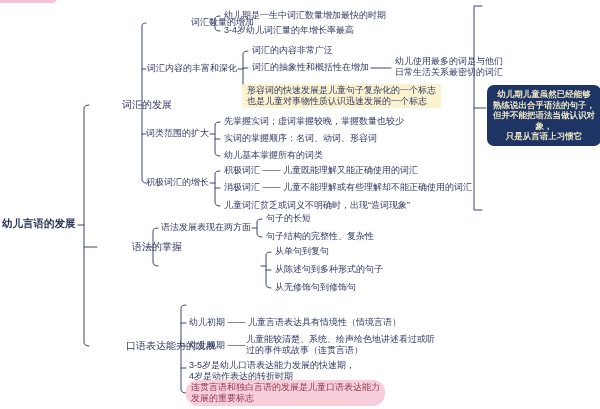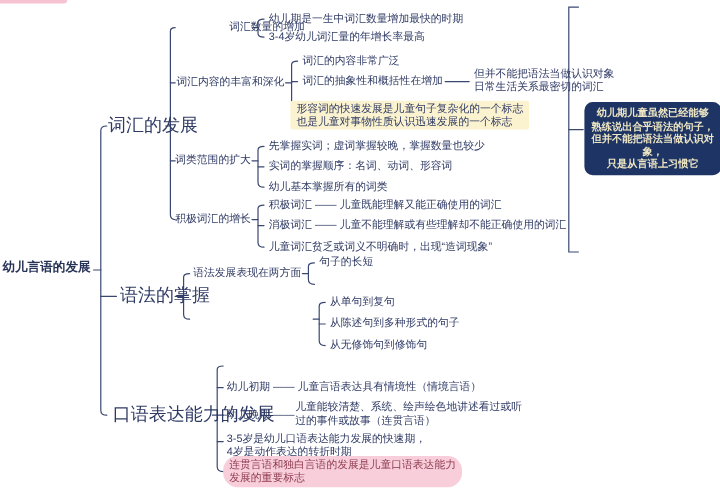--- a/index.html
+++ b/index.html
@@ -1,20 +1,20 @@
 <!DOCTYPE html>
 <html><head>
 <meta charset="utf-8">
 <style>
   html,body{margin:0;padding:0;background:#fff;}
   #canvas{position:relative;width:600px;height:409px;background:#ffffff;overflow:hidden;
           font-family:"Liberation Sans","DejaVu Sans",sans-serif;}
   svg.links{position:absolute;left:0;top:0;pointer-events:none;}
   .node{position:absolute;white-space:nowrap;color:#2f3a64;font-size:9px;line-height:11px;}
-  .lvl1{font-size:15px;}
+  .lvl1{font-size:10px;margin-left:32px;}
   .root{font-weight:bold;font-size:10.5px;color:#273257;}
   .multi{white-space:pre-line;}
   .hl-yellow{background:#fbf3cf;padding:1px 5px;border-radius:2px;}
   .hl-pink{background:#f8cedb;color:#8d3a4e;padding:2px 5px;border-radius:12px;}
   .note-box{position:absolute;background:#1d3464;color:#efe7c4;border-radius:7px;text-align:center;
             font-size:8.5px;line-height:10.5px;padding:4px 2px;white-space:pre-line;font-weight:bold;
             width:110px;}
   .top-strip{position:absolute;left:0;top:0;width:56px;height:3px;background:#f6c3d2;border-radius:0 0 3px 0;}
 </style>
 </head>
@@ -75,21 +75,21 @@
 
   <div class="node lvl1" style="left:90px;top:99px;">词汇的发展</div>
 
   <div class="node" style="left:147px;top:17px;margin-left:44px;">词汇数量的增加</div>
   <div class="node" style="left:224px;top:10px;">幼儿期是一生中词汇数量增加最快的时期</div>
   <div class="node" style="left:224px;top:25px;">3-4岁幼儿词汇量的年增长率最高</div>
 
   <div class="node" style="left:147px;top:63px;">词汇内容的丰富和深化</div>
   <div class="node" style="left:252px;top:45px;">词汇的内容非常广泛</div>
   <div class="node" style="left:252px;top:62px;">词汇的抽象性和概括性在增加</div>
-  <div class="node multi" style="left:395px;top:56px;">但并不能把语法当做认识对象
+  <div class="node multi" style="left:395px;top:56px;">幼儿使用最多的词是与他们
 日常生活关系最密切的词汇</div>
   <div class="node multi hl-yellow" style="left:242px;top:84px;">形容词的快速发展是儿童句子复杂化的一个标志
 也是儿童对事物性质认识迅速发展的一个标志</div>
 
   <div class="node" style="left:146px;top:128px;">词类范围的扩大</div>
   <div class="node" style="left:224px;top:133px;">实词的掌握顺序：名词、动词、形容词</div>
   <div class="node" style="left:224px;top:116px;">先掌握实词；虚词掌握较晚，掌握数量也较少</div>
   <div class="node" style="left:224px;top:150px;">幼儿基本掌握所有的词类</div>
 
   <div class="node" style="left:146px;top:177px;">积极词汇的增长</div>
@@ -99,20 +99,21 @@
 
   <div class="note-box" style="left:487px;top:85px;">幼儿期儿童虽然已经能够
 熟练说出合乎语法的句子，
 但并不能把语法当做认识对象，
 只是从言语上习惯它</div>
 
   <div class="node lvl1" style="left:100px;top:241px;">语法的掌握</div>
 
   <div class="node" style="left:161px;top:222px;">语法发展表现在两方面</div>
   <div class="node" style="left:266px;top:213px;">句子的长短</div>
+  <div class="node" style="left:266px;top:231px;">句子结构的完整性、复杂性</div>
 
   <div class="node" style="left:275px;top:246px;">从单句到复句</div>
   <div class="node" style="left:275px;top:264px;">从陈述句到多种形式的句子</div>
   <div class="node" style="left:275px;top:282px;text-align:right;">从无修饰句到修饰句</div>
 
   <div class="node lvl1" style="left:94px;top:340px;">口语表达能力的发展</div>
 
   <div class="node" style="left:189px;top:317px;">幼儿初期 —— 儿童言语表达具有情境性（情境言语）</div>
   <div class="node" style="left:189px;top:340px;">幼儿晚期 ——</div>
   <div class="node multi" style="left:246px;top:334px;">儿童能较清楚、系统、绘声绘色地讲述看过或听

